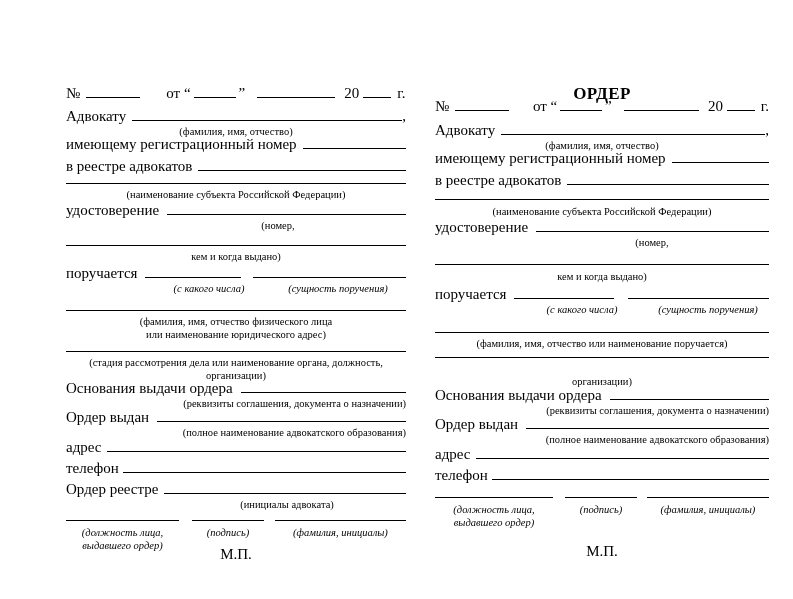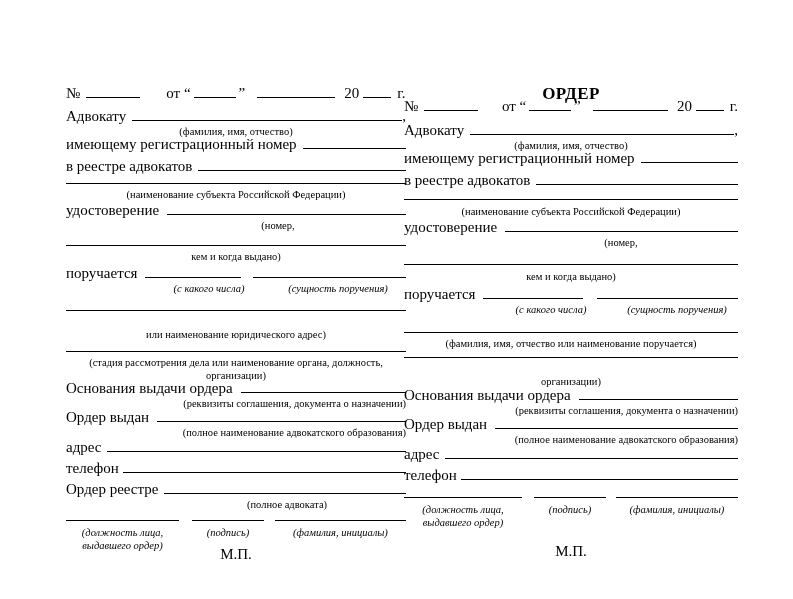--- a/index.html
+++ b/index.html
@@ -3,21 +3,21 @@
 <meta charset="utf-8">
 <style>
   html, body { margin:0; padding:0; }
   body {
     width:793px; height:599px; background:#ffffff; color:#000;
     font-family:"Liberation Serif","DejaVu Serif",serif;
     position:relative; overflow:hidden;
   }
   .col { position:absolute; }
   #col-left  { left:66px;  top:55px; width:340px; height:520px; }
-  #col-right { left:404px; top:70px; width:334px; height:510px; }
+  #col-right { left:435px; top:70px; width:334px; height:510px; }
 
   .title { position:absolute; left:0; width:100%; text-align:center;
            font-weight:bold; font-size:17px; letter-spacing:.5px; }
   .row  { position:absolute; left:0; width:100%; display:flex;
           align-items:baseline; font-size:15px; white-space:nowrap; }
   .cap  { position:absolute; left:0; width:100%; font-size:10.5px;
           text-align:center; line-height:13px; }
   .cap-r { text-align:right; }
   .cap-row { position:absolute; left:0; width:100%; display:flex;
              font-size:10.5px; line-height:13px;font-style:italic; }
@@ -82,20 +82,21 @@
     <span class="fill" style="margin-left:12px"></span>
   </div>
   <div class="cap-row" style="top:227px">
     <span class="sp" style="width:92px"></span>
     <span class="cw" style="width:102px">(с какого числа)</span>
     <span class="sp" style="width:10px"></span>
     <span class="cw" style="flex:1">(сущность поручения)</span>
   </div>
 
   <div class="hline" style="top:255px"></div>
+  <div class="cap" style="top:260px">(фамилия, имя, отчество физического лица</div>
   <div class="cap" style="top:273px">или наименование юридического адрес)</div>
 
   <div class="hline" style="top:296px"></div>
   <div class="cap" style="top:301px">(стадия рассмотрения дела или наименование органа, должность,</div>
   <div class="cap" style="top:314px">организации)</div>
 
   <div class="row" style="top:325px">
     <span>Основания выдачи ордера</span>
     <span class="fill" style="margin-left:8px"></span>
   </div>
@@ -114,21 +115,21 @@
 
   <div class="row" style="top:405px">
     <span>телефон</span>
     <span class="fill" style="margin-left:4px"></span>
   </div>
 
   <div class="row" style="top:426px">
     <span>Ордер реестре</span>
     <span class="fill" style="margin-left:6px"></span>
   </div>
-  <div class="cap" style="top:443px;padding-left:102px;width:238px">(полное адвоката)</div>
+  <div class="cap" style="top:443px;padding-left:102px;width:238px">(инициалы адвоката)</div>
 
   <div class="sig-row" style="top:458px;height:8px">
     <span class="blank" style="width:113px"></span>
     <span class="sp" style="width:13px"></span>
     <span class="blank" style="width:72px"></span>
     <span class="sp" style="width:11px"></span>
     <span class="fill"></span>
   </div>
   <div class="cap-row" style="top:471px">
     <span class="cw" style="width:113px">

